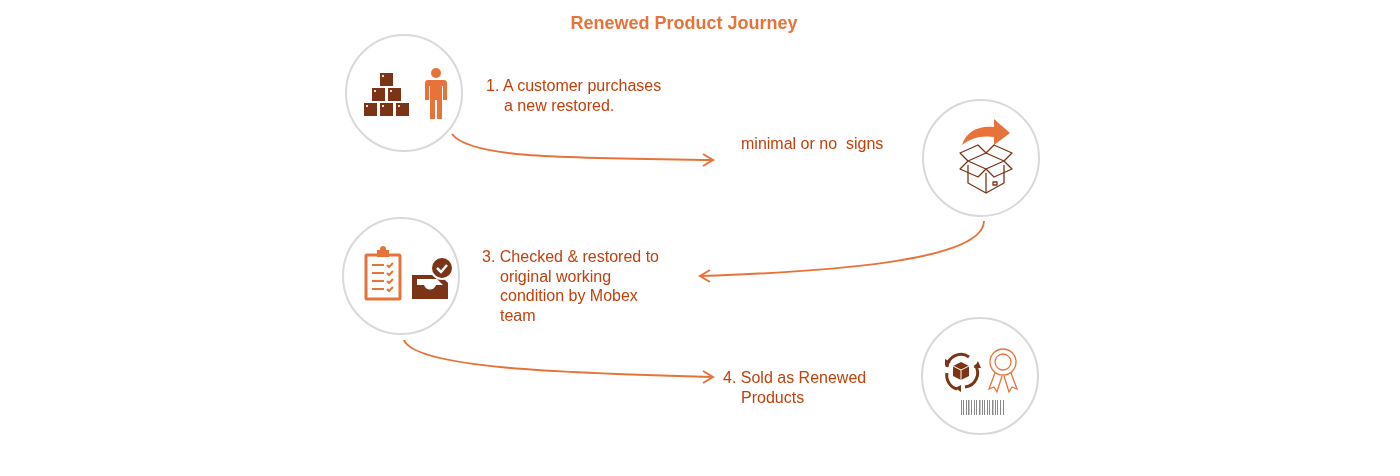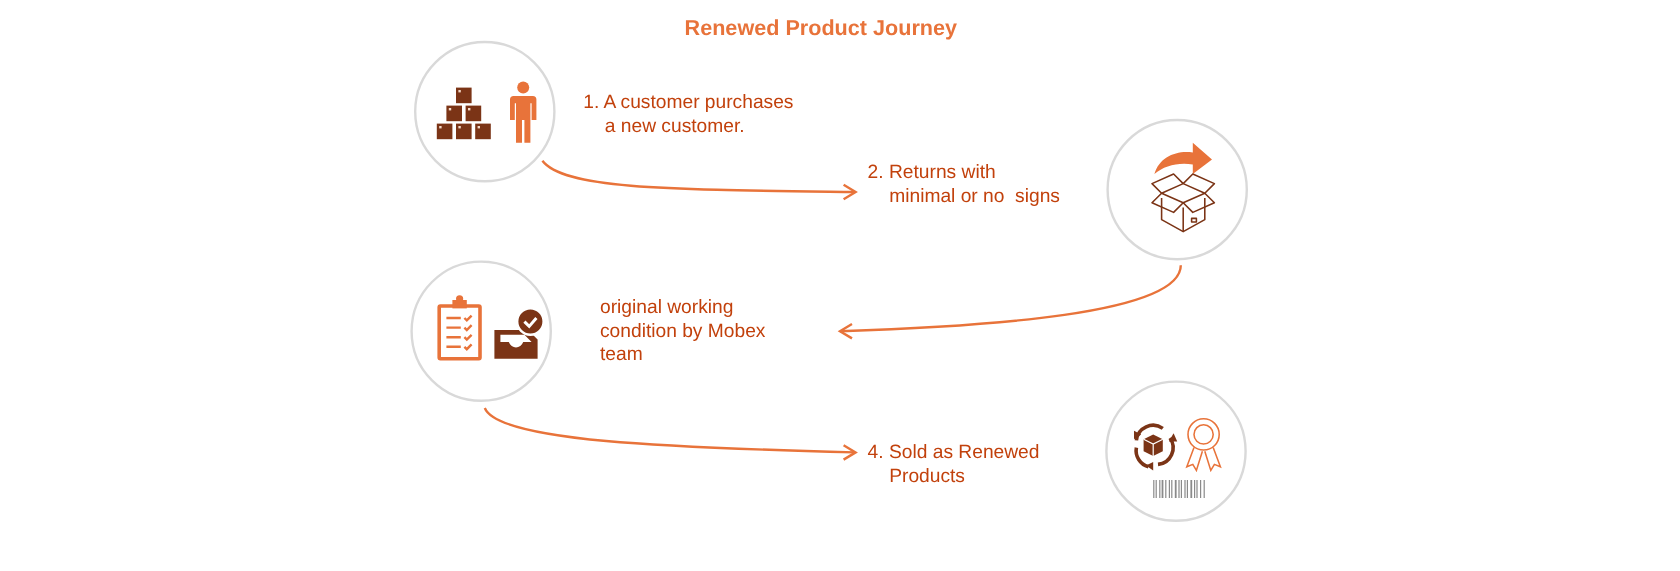--- a/index.html
+++ b/index.html
@@ -49,41 +49,40 @@
     </g>
     <g fill="#e8733a">
       <circle cx="89" cy="37" r="5"></circle>
       <path d="M81,44 h16 a3,3 0 0 1 3,3 v17 h-4 v-14 h-1 v33 h-5 v-19 h-2 v19 h-5 v-33 h-1 v14 h-4 v-17 a3,3 0 0 1 3,-3z"></path>
     </g>
   </svg>
 </div>
 
 <div class="step" style="left:486px;top:76px;">
   <span class="l1"><span>1.</span> <span>A customer purchases</span></span>
-  <span class="rest">a new customer.</span>
+  <span class="rest">a new restored.</span>
 </div>
 
 <div class="circle" style="left:922px;top:99px;">
   <svg width="118" height="118">
     <path fill="#e8733a" d="M38,44 C42,30 56,24 70,26 L70,18 L86,32 L70,44 L70,36 C58,34 46,37 38,44 Z"></path>
     <g fill="none" stroke="#7b3416" stroke-width="1.3" stroke-linejoin="round">
       <path d="M44,60 L62,52 L80,60 L62,68 Z"></path>
       <path d="M44,60 L36,52 L54,44 L62,52"></path>
       <path d="M80,60 L88,52 L70,44 L62,52"></path>
       <path d="M44,60 L36,68 L54,76 L62,68"></path>
       <path d="M80,60 L88,68 L70,76 L62,68"></path>
       <path d="M44,64 L44,82 L62,92 L80,82 L80,64"></path>
       <path d="M62,92 L62,72"></path>
       <rect x="69" y="81" width="4" height="3"></rect>
     </g>
   </svg>
 </div>
 
 <div class="step" style="left:723px;top:134px;">
-  <span class="l1"><span>2.</span> <span>Returns with</span></span>
   <span class="rest" style="white-space:pre;">minimal or no  signs</span>
 </div>
 
 <div class="circle" style="left:342px;top:217px;">
   <svg width="118" height="118">
     <g fill="none" stroke="#e8733a" stroke-width="3">
       <rect x="22" y="36" width="34" height="44" rx="1"></rect>
       <rect x="33" y="31" width="12" height="7" fill="#e8733a" stroke="none"></rect>
       <circle cx="39" cy="30" r="3" fill="#e8733a" stroke="none"></circle>
       <g stroke-width="2">
@@ -100,20 +99,21 @@
     <g>
       <path fill="#7b3416" d="M68,56 L96,56 L104,64 L104,80 L68,80 Z"></path>
       <path fill="#ffffff" d="M73,60 L93,60 L99,66 L92,66 C90,72 82,72 80,66 L73,66 Z"></path>
       <circle cx="98" cy="49" r="11" fill="#7b3416" stroke="#fff" stroke-width="2"></circle>
       <path d="M93,49 l4,4 l6,-7" fill="none" stroke="#fff" stroke-width="2.5"></path>
     </g>
   </svg>
 </div>
 
 <div class="step" style="left:482px;top:247px;">
+  <span class="l1"><span>3.</span> <span>Checked &amp; restored to</span></span>
   <span class="rest">original working</span>
   <span class="rest">condition by Mobex</span>
   <span class="rest">team</span>
 </div>
 
 <div class="circle" style="left:921px;top:317px;">
   <svg width="118" height="118">
     <g>
       <g fill="none" stroke="#7b3416" stroke-width="3">
         <path d="M24,48 A14,14 0 0 1 46,38"></path>

